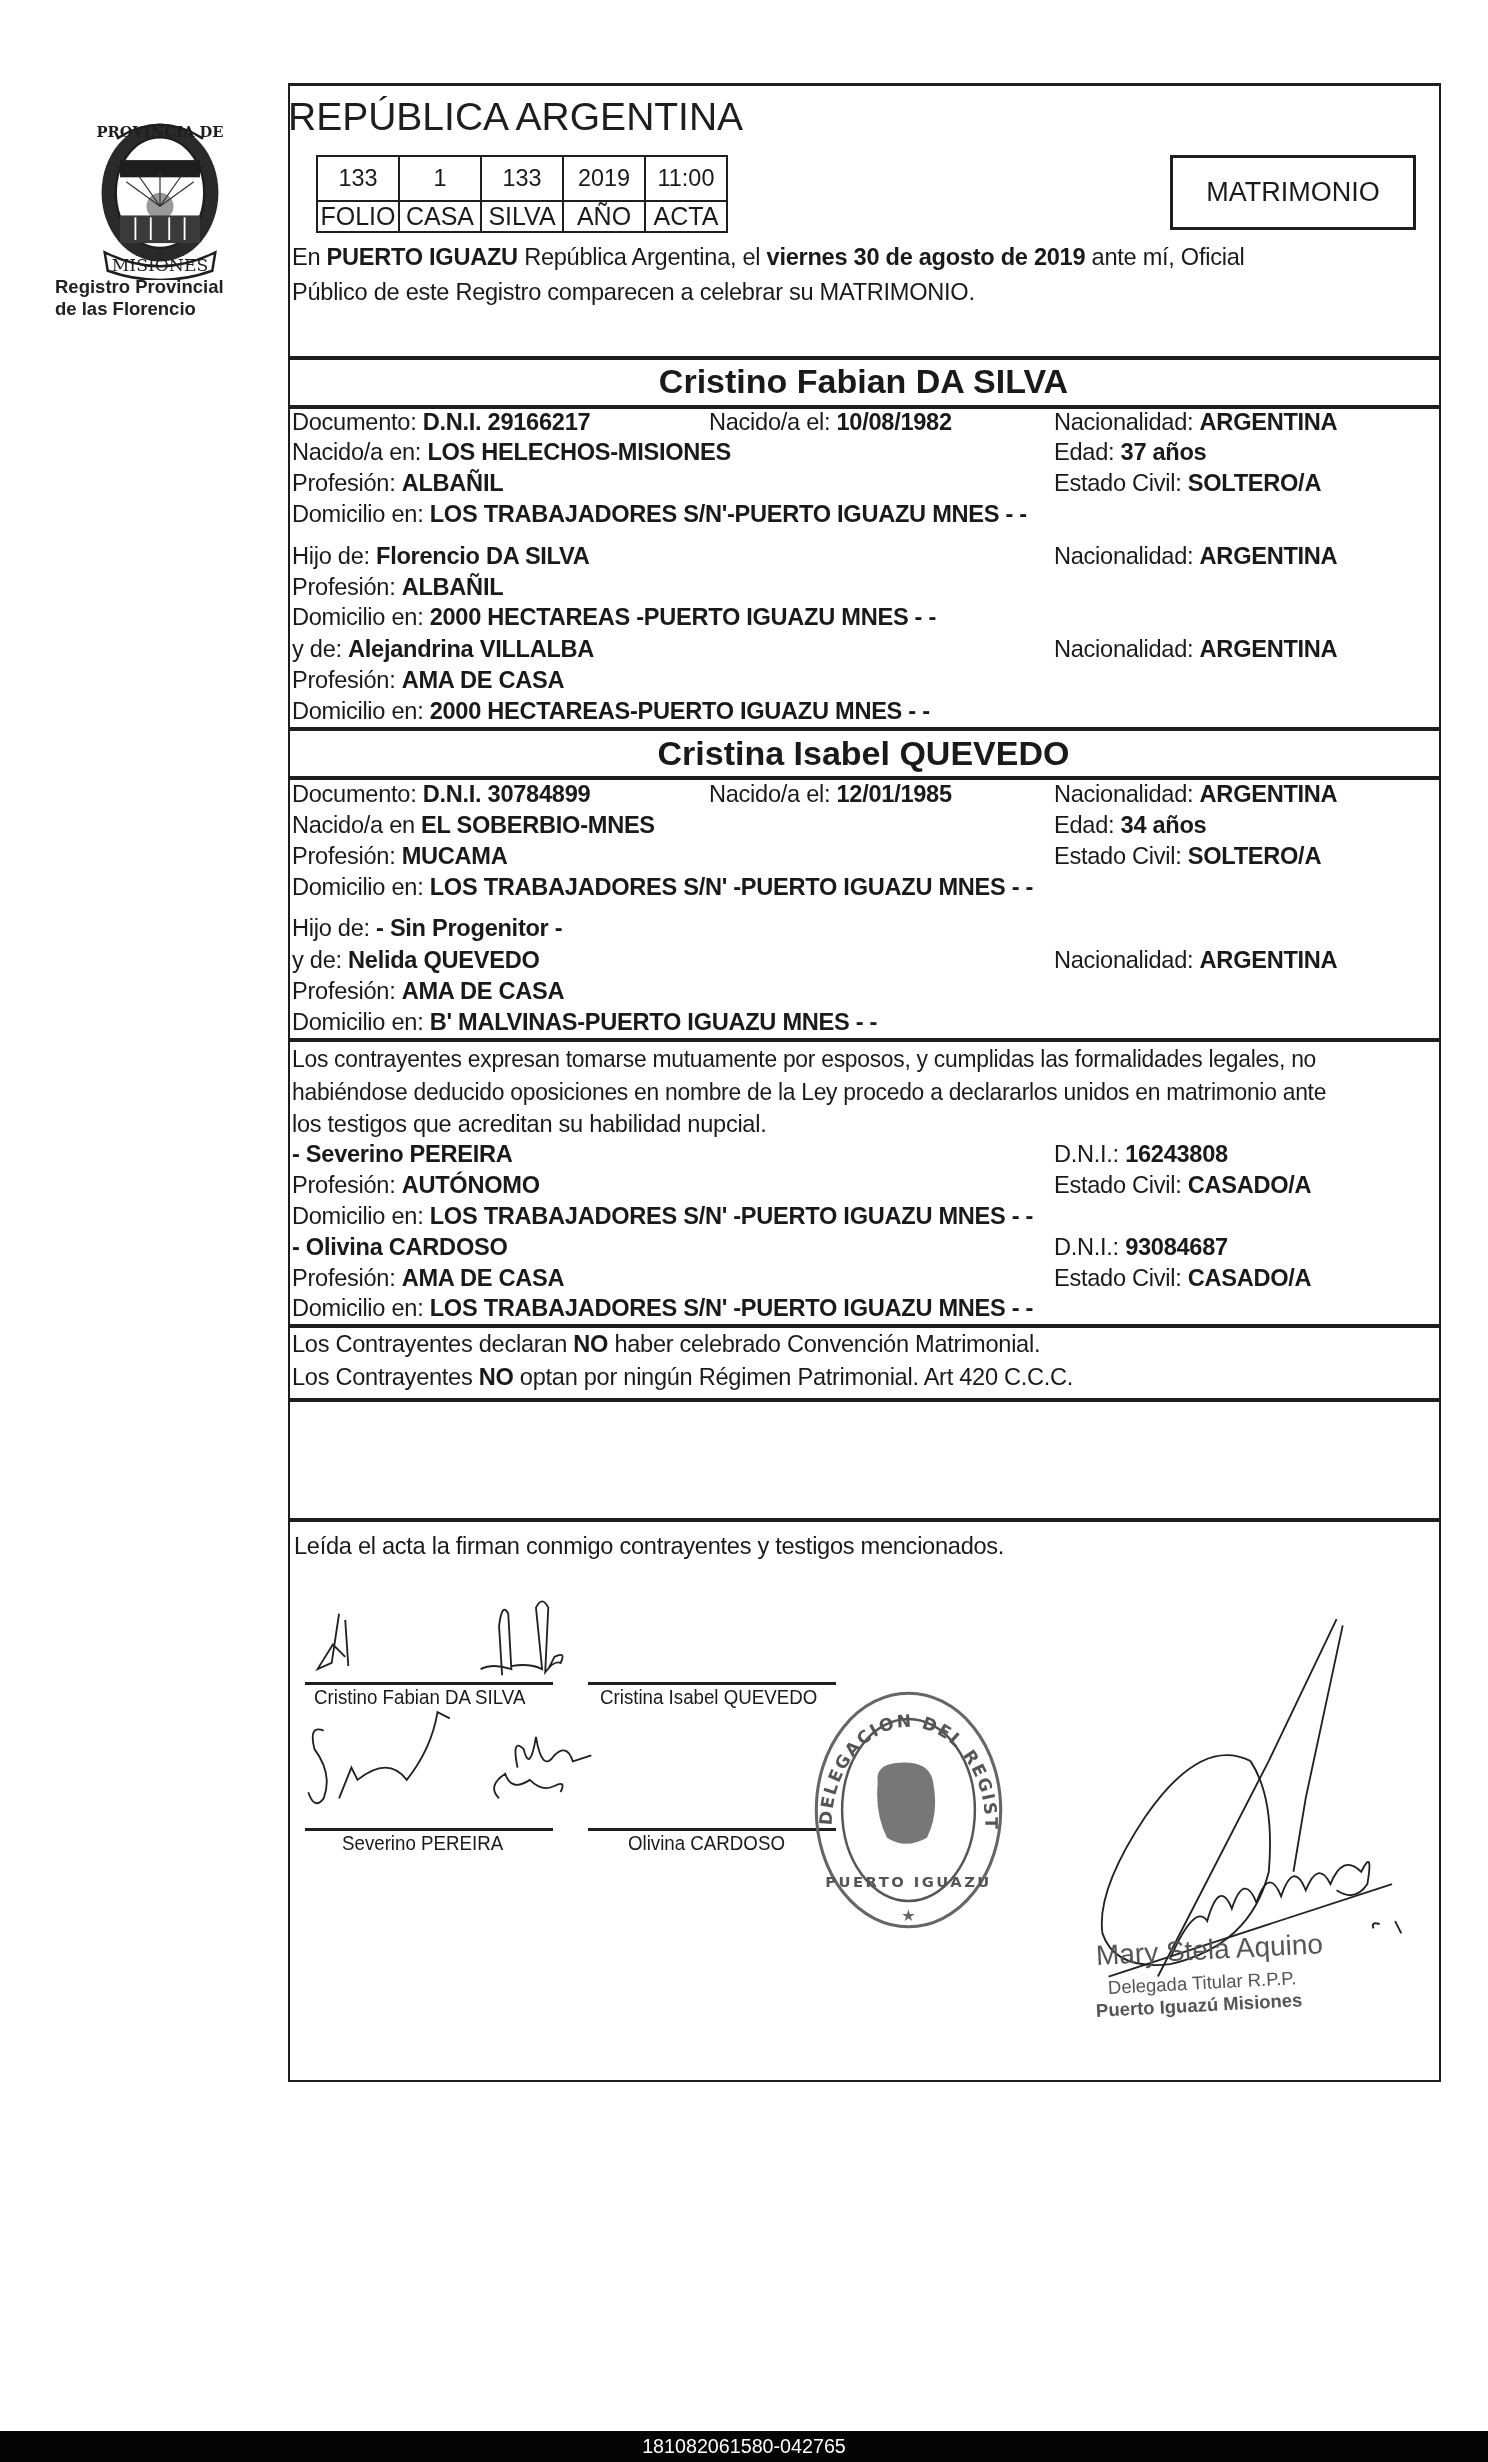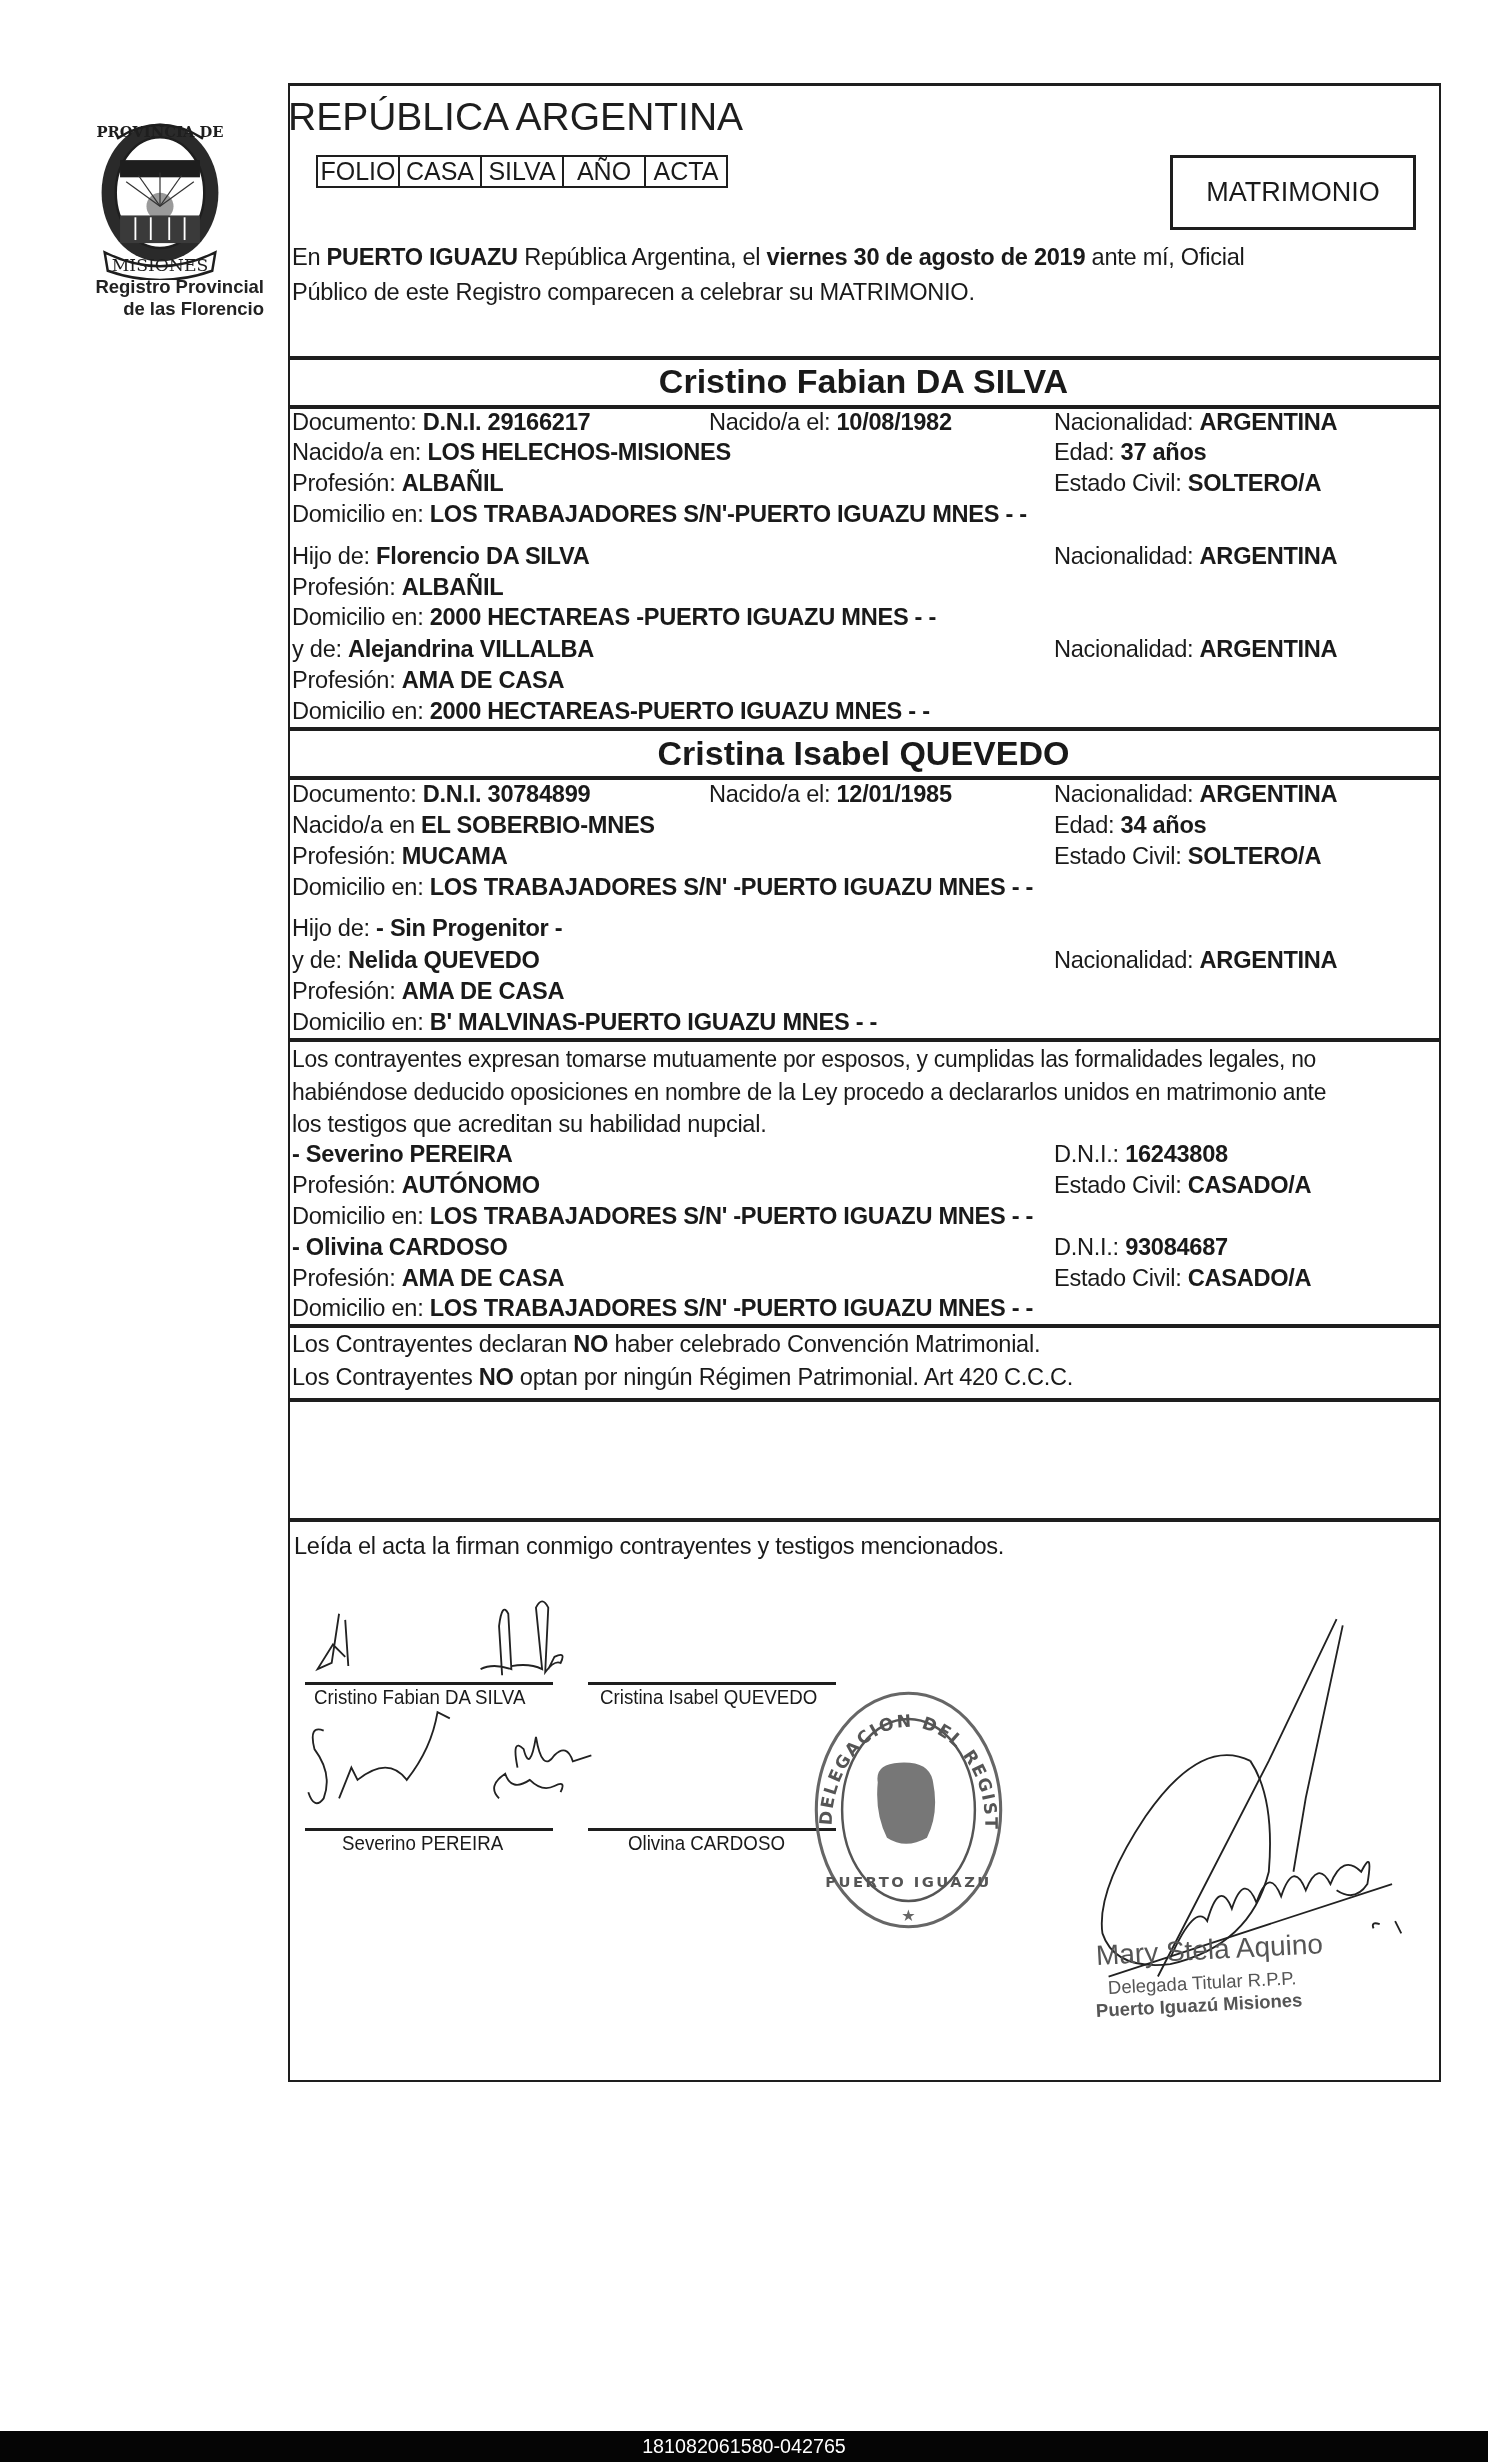--- a/index.html
+++ b/index.html
@@ -7,21 +7,21 @@
     width:1488px; height:2462px; position:relative; overflow:hidden;
     background:#ffffff; color:#1a1a1a;
     font-family:"Liberation Sans", "DejaVu Sans", sans-serif;
   }
   .abs { position:absolute; }
   .t { position:absolute; white-space:nowrap; font-size:24.6px; line-height:28px; letter-spacing:-0.3px; transform:scaleX(0.96); transform-origin:left center; }
   b { font-weight:700; }
   .rule { position:absolute; left:288px; width:1151px; height:3.7px; background:#1e1e1e; }
   
   .logo { left:83px; top:114px; width:154px; height:166px; }
-  .logo-cap { left:55px; top:276px; width:209px; text-align:right; font-size:18.5px; line-height:22px; font-weight:700; color:#222; }
+  .logo-cap { left:55px; top:276px; width:209px; text-align:left; font-size:18.5px; line-height:22px; font-weight:700; color:#222; }
   
   .frame { left:288px; top:83px; width:1149px; height:1994px; border:2.5px solid #1e1e1e; border-top-width:3.7px; }
   .title { left:288px; top:92px; width:1151px; text-align:left; font-size:39px; line-height:49px; color:#1e1e1e; }
   table.reg { position:absolute; left:316px; top:155px; border-collapse:collapse; }
   table.reg td { border:2.5px solid #1e1e1e; text-align:center; font-size:22px; padding:0; width:80px; }
   table.reg tr.v td { height:43px; font-size:23.4px; }
   table.reg tr.l td { height:26px; font-size:25px; }
   .kind { left:1170px; top:155px; width:240px; height:69px; border:3.1px solid #1e1e1e; font-size:27px; display:flex; align-items:center; justify-content:center; }
   .band-name { position:absolute; left:288px; width:1151px; text-align:center; font-size:34px; font-weight:700; }
   .sigline { position:absolute; height:3.1px; background:#1e1e1e; }
@@ -66,20 +66,27 @@
 <div class="abs logo-cap">
   <div>Registro Provincial</div>
   <div>de las Florencio</div>
 </div>
 
 <div class="abs frame"></div>
 <div class="abs title">REPÚBLICA ARGENTINA</div>
 
 <table class="reg">
   <tbody>
+      <tr class="v">
+    <td>133</td>
+    <td>1</td>
+    <td>133</td>
+    <td>2019</td>
+    <td>11:00</td>
+  </tr>
   <tr class="l">
     <td>FOLIO</td>
     <td>CASA</td>
     <td>SILVA</td>
     <td>AÑO</td>
     <td>ACTA</td>
   </tr>
 </tbody>
   </table>
 <div class="abs kind">

